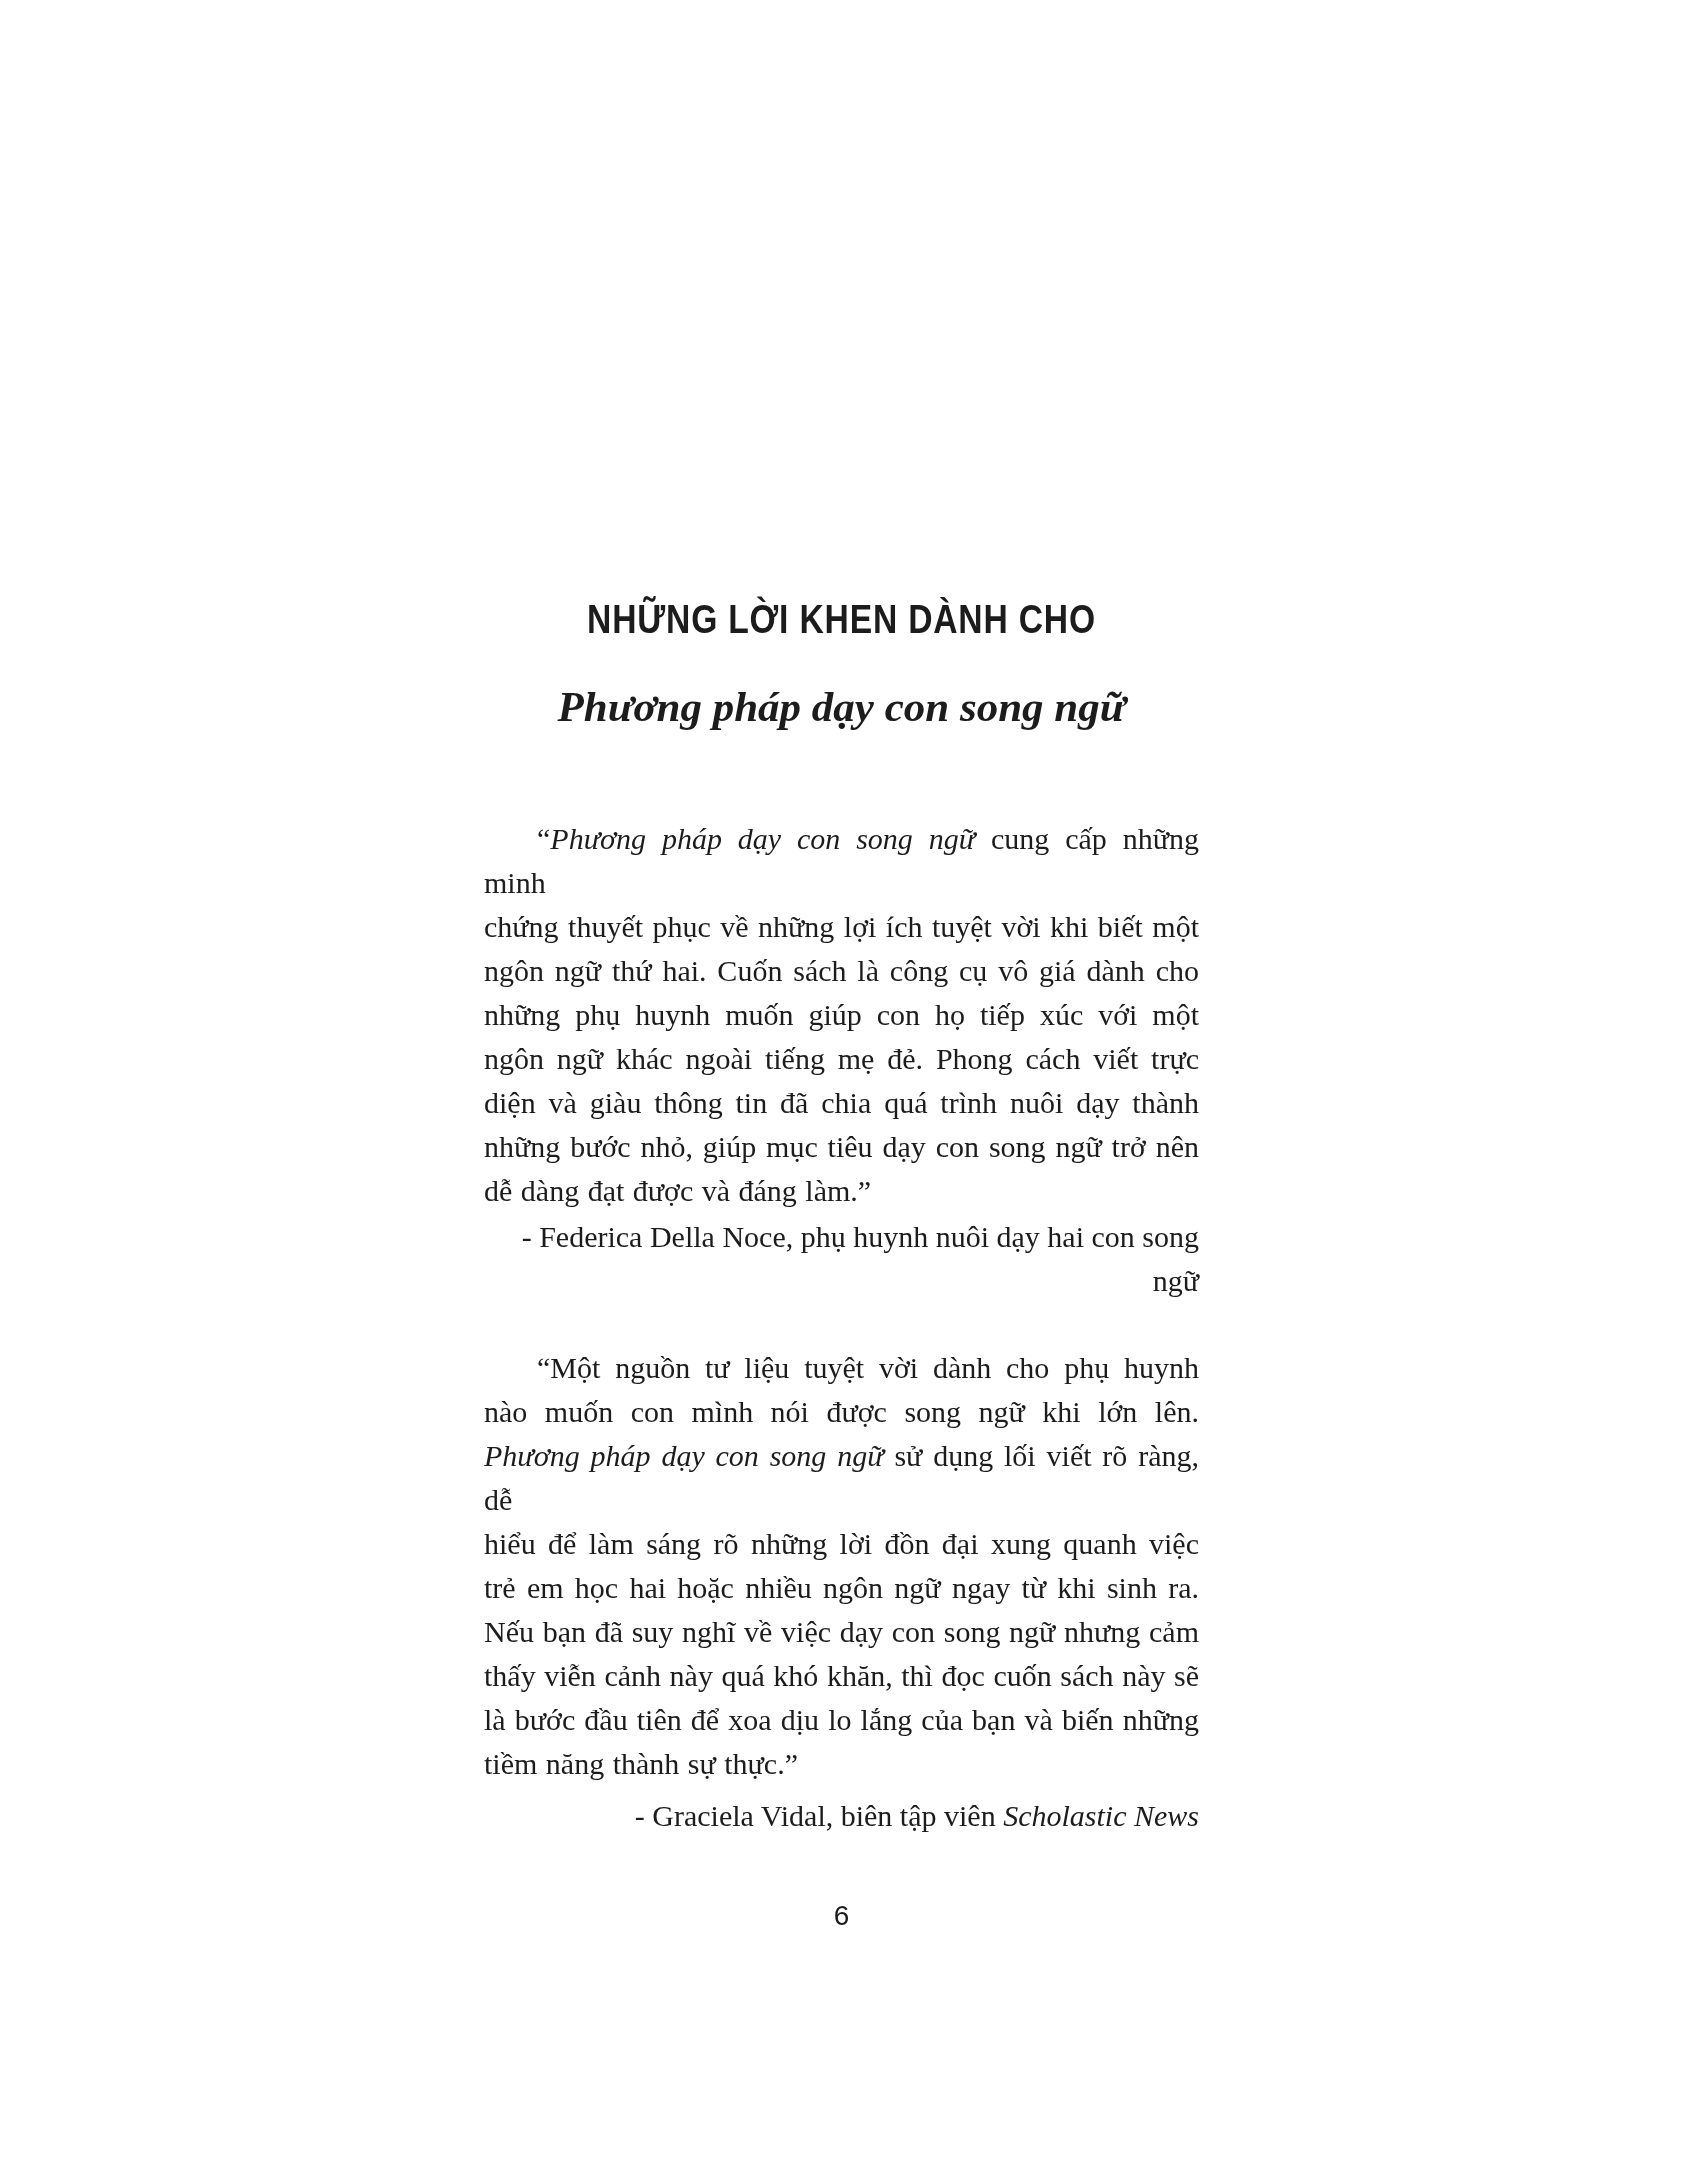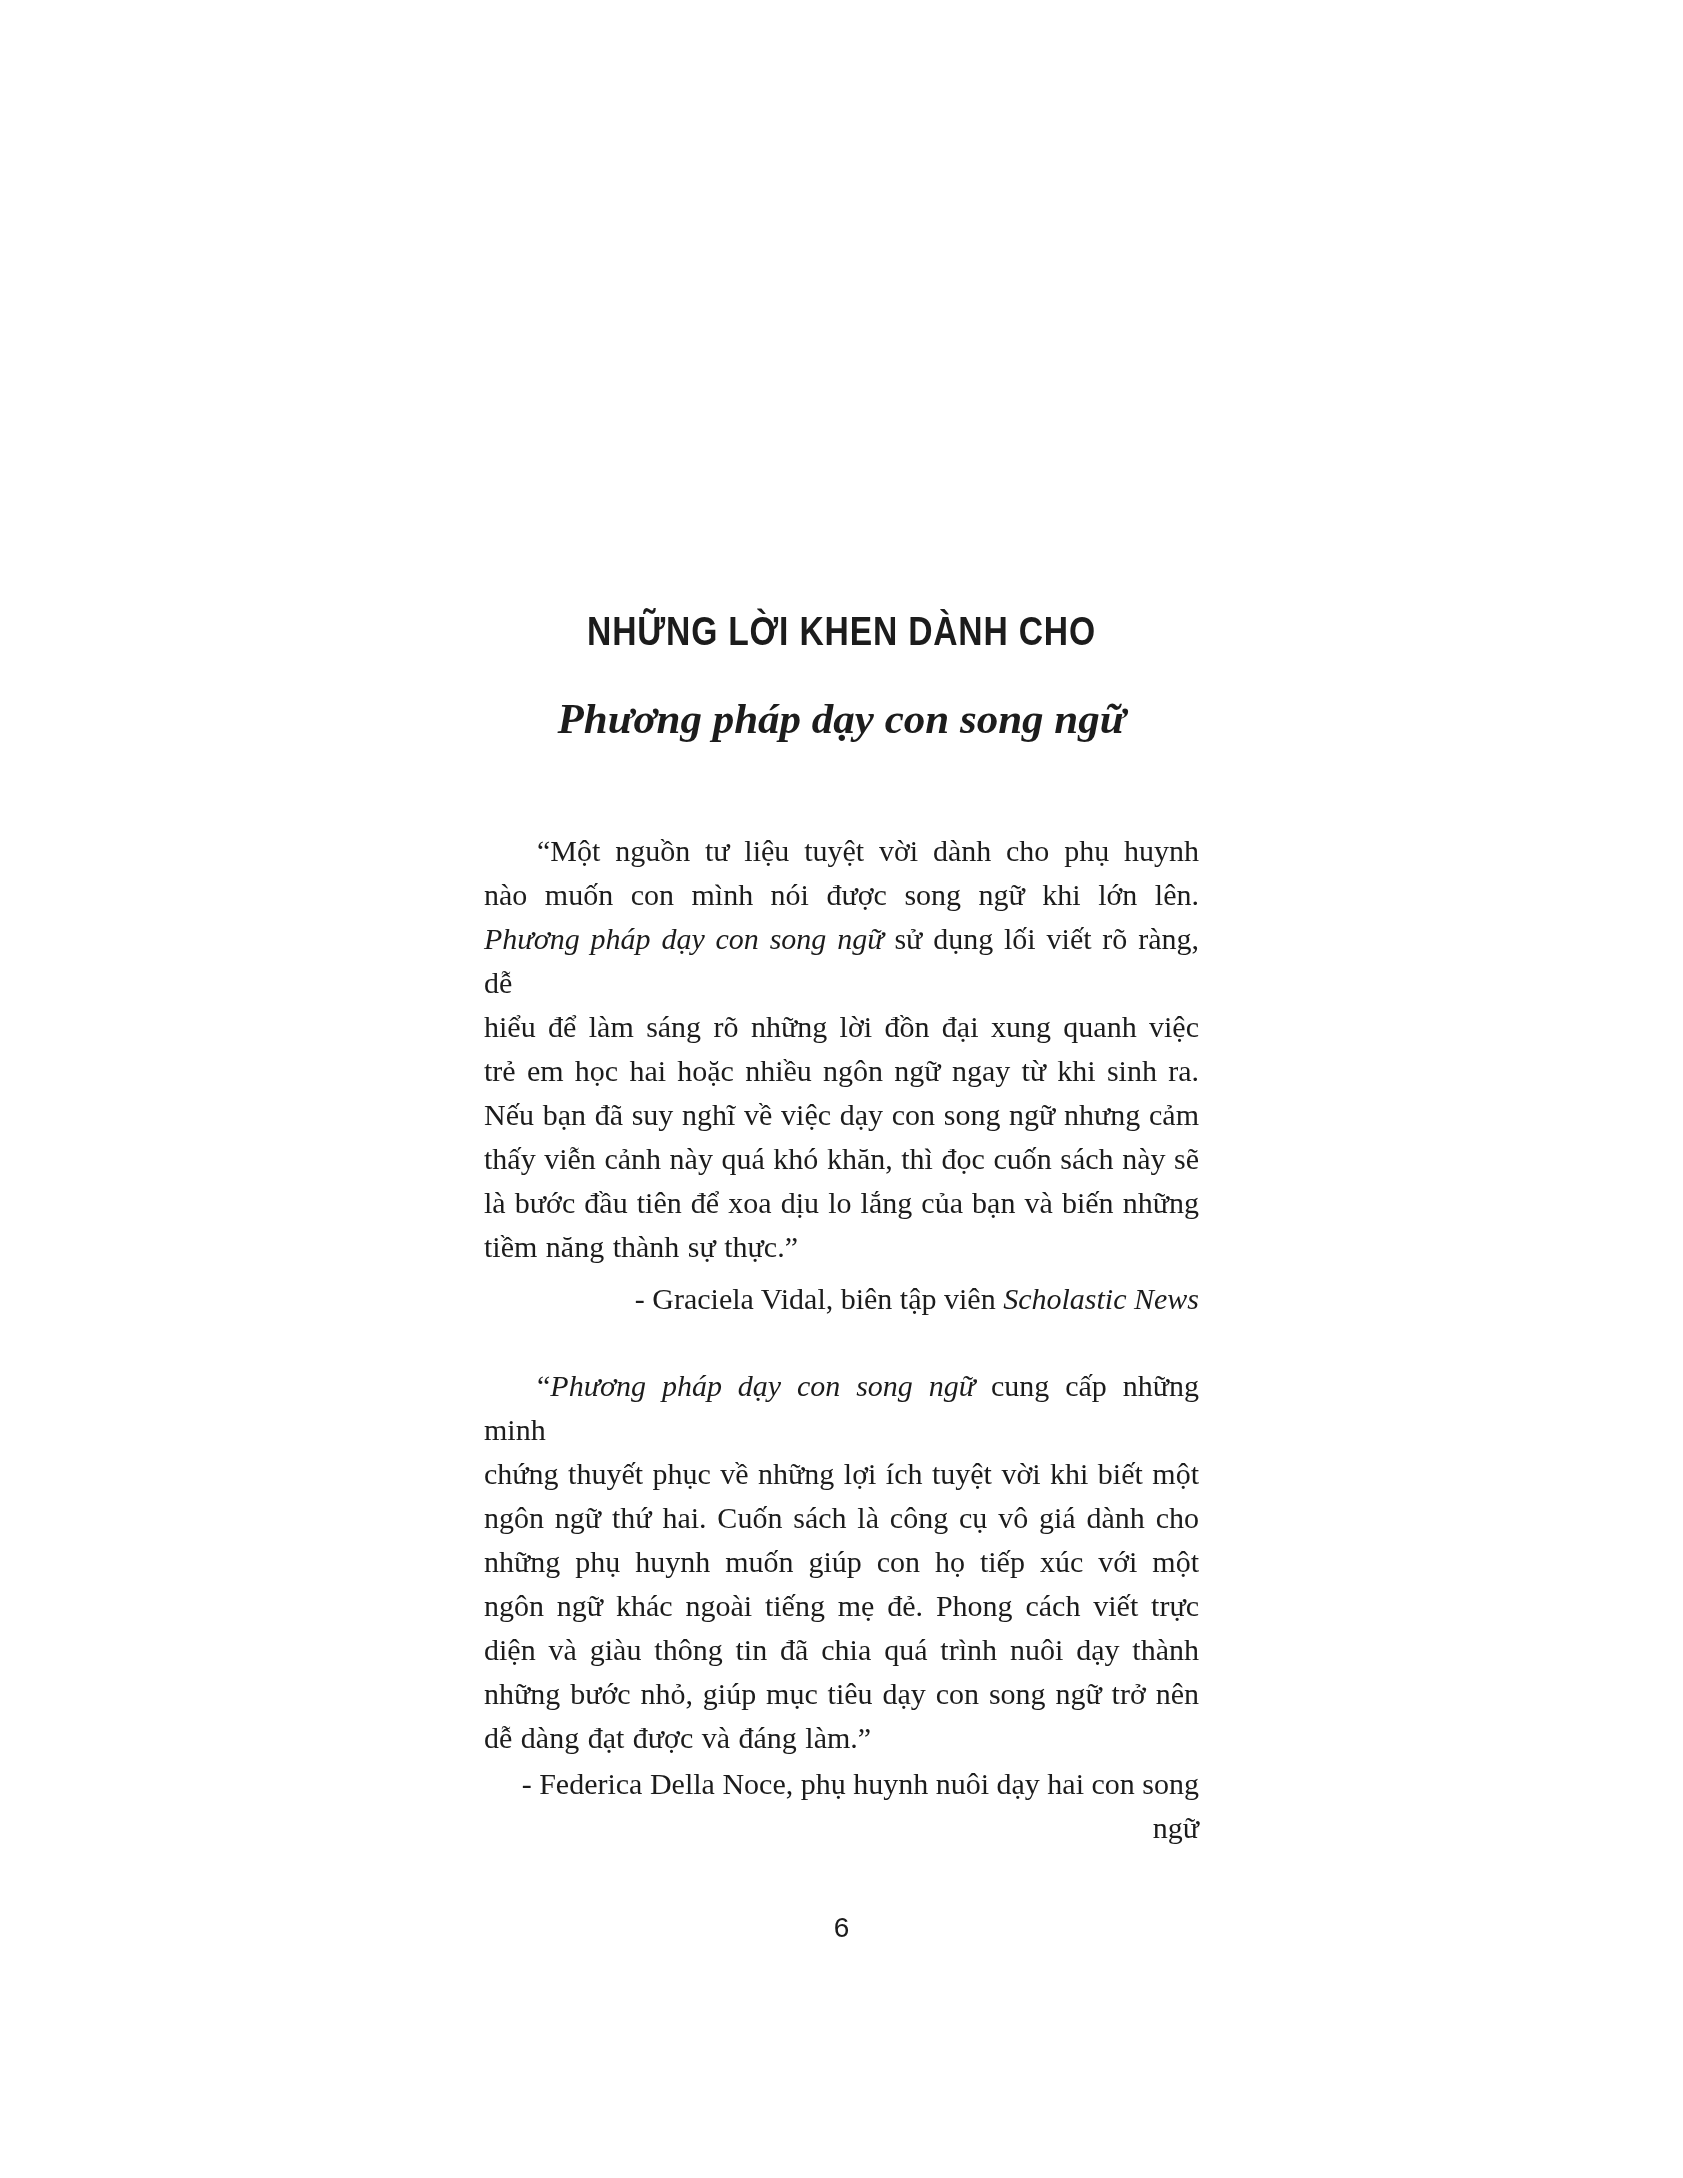--- a/index.html
+++ b/index.html
@@ -9,21 +9,21 @@
   body {
     width: 1683px;
     height: 2178px;
     background: #ffffff;
     color: #1c1c1c;
     font-family: "Liberation Serif", serif;
     overflow: hidden;
   }
   .page {
     width: 715px;
-    margin: 12px auto;
+    margin: 0 auto;
     padding-top: 596px;
   }
   .praise-heading {
     margin: 0;
     font-family: "Liberation Sans", sans-serif;
     font-weight: bold;
     font-size: 41px;
     line-height: 46px;
     letter-spacing: 1px;
     text-align: center;
@@ -84,39 +84,39 @@
 </style>
 </head>
 <body>
 
 <div class="page">
   <h1 class="praise-heading">NHỮNG LỜI KHEN DÀNH CHO</h1>
   <h2 class="book-title">Phương pháp dạy con song ngữ</h2>
 
   <div id="quotes">
       <div class="quote">
+        <div class="quote-line first"><span>“</span><span class="italic">Phương pháp dạy con song ngữ</span><span> cung cấp những minh</span></div>
+        <div class="quote-line"><span>chứng thuyết phục về những lợi ích tuyệt vời khi biết một</span></div>
+        <div class="quote-line"><span>ngôn ngữ thứ hai. Cuốn sách là công cụ vô giá dành cho</span></div>
+        <div class="quote-line"><span>những phụ huynh muốn giúp con họ tiếp xúc với một</span></div>
+        <div class="quote-line"><span>ngôn ngữ khác ngoài tiếng mẹ đẻ. Phong cách viết trực</span></div>
+        <div class="quote-line"><span>diện và giàu thông tin đã chia quá trình nuôi dạy thành</span></div>
+        <div class="quote-line"><span>những bước nhỏ, giúp mục tiêu dạy con song ngữ trở nên</span></div>
+        <div class="quote-line last"><span>dễ dàng đạt được và đáng làm.”</span></div>
+        <div class="quote-attribution second"><span>- Federica Della Noce, phụ huynh nuôi dạy hai con song ngữ</span></div>
+      </div>
+      <div class="quote">
         <div class="quote-line first"><span>“Một nguồn tư liệu tuyệt vời dành cho phụ huynh</span></div>
         <div class="quote-line"><span>nào muốn con mình nói được song ngữ khi lớn lên.</span></div>
         <div class="quote-line"><span class="italic">Phương pháp dạy con song ngữ</span><span> sử dụng lối viết rõ ràng, dễ</span></div>
         <div class="quote-line"><span>hiểu để làm sáng rõ những lời đồn đại xung quanh việc</span></div>
         <div class="quote-line"><span>trẻ em học hai hoặc nhiều ngôn ngữ ngay từ khi sinh ra.</span></div>
         <div class="quote-line"><span>Nếu bạn đã suy nghĩ về việc dạy con song ngữ nhưng cảm</span></div>
         <div class="quote-line"><span>thấy viễn cảnh này quá khó khăn, thì đọc cuốn sách này sẽ</span></div>
         <div class="quote-line"><span>là bước đầu tiên để xoa dịu lo lắng của bạn và biến những</span></div>
         <div class="quote-line last"><span>tiềm năng thành sự thực.”</span></div>
         <div class="quote-attribution"><span>- Graciela Vidal, biên tập viên </span><span class="italic">Scholastic News</span></div>
       </div>
-      <div class="quote">
-        <div class="quote-line first"><span>“</span><span class="italic">Phương pháp dạy con song ngữ</span><span> cung cấp những minh</span></div>
-        <div class="quote-line"><span>chứng thuyết phục về những lợi ích tuyệt vời khi biết một</span></div>
-        <div class="quote-line"><span>ngôn ngữ thứ hai. Cuốn sách là công cụ vô giá dành cho</span></div>
-        <div class="quote-line"><span>những phụ huynh muốn giúp con họ tiếp xúc với một</span></div>
-        <div class="quote-line"><span>ngôn ngữ khác ngoài tiếng mẹ đẻ. Phong cách viết trực</span></div>
-        <div class="quote-line"><span>diện và giàu thông tin đã chia quá trình nuôi dạy thành</span></div>
-        <div class="quote-line"><span>những bước nhỏ, giúp mục tiêu dạy con song ngữ trở nên</span></div>
-        <div class="quote-line last"><span>dễ dàng đạt được và đáng làm.”</span></div>
-        <div class="quote-attribution second"><span>- Federica Della Noce, phụ huynh nuôi dạy hai con song ngữ</span></div>
-      </div>
     </div>
 
   <div class="page-number">6</div>
 </div>
 
 
 </body></html>

